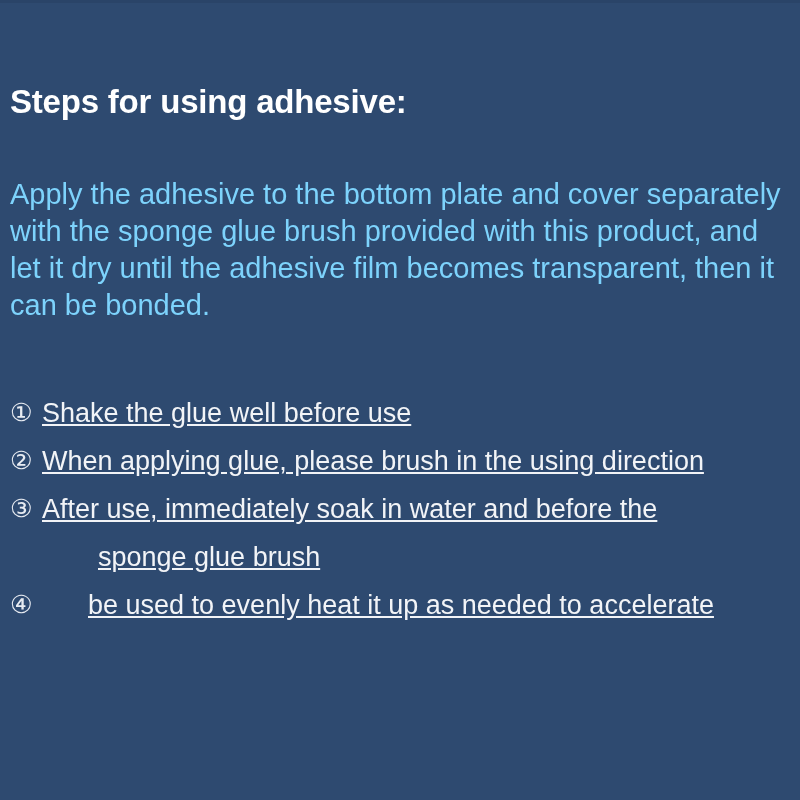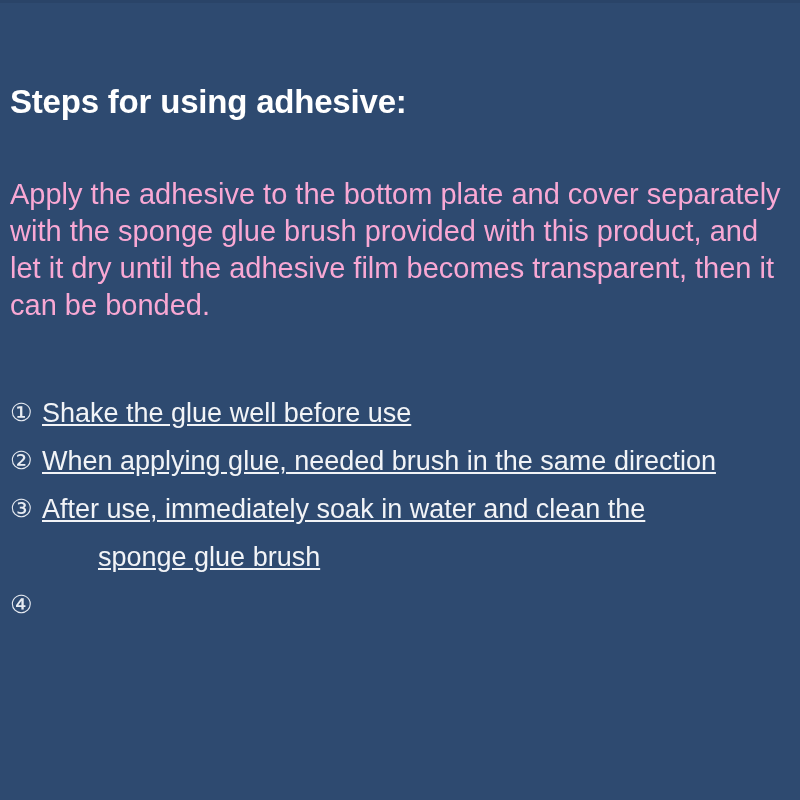--- a/index.html
+++ b/index.html
@@ -56,21 +56,21 @@
   #intro-paragraph {
     position: absolute;
     left: 0;
     top: 176px;
     width: 780px;
     margin: 0;
     font-family: "Liberation Sans Narrow", "Liberation Sans", sans-serif;
     font-stretch: condensed;
     font-size: 29px;
     line-height: 37px;
-    color: #f9a8d4;
+    color: #7dd3fc;
   }
 
   #steps-list {
     position: absolute;
     left: 0;
     top: 389px;
     width: 790px;
     margin: 0;
     padding: 0;
     list-style: none;
@@ -130,26 +130,26 @@
 
     <p id="intro-paragraph">Apply the adhesive to the bottom plate and cover separately with the sponge glue brush provided with this product, and let it dry until the adhesive film becomes transparent, then it can be bonded.</p>
 
     <ol id="steps-list">
         <li class="step-item step-1">
           <span class="step-marker">①</span>
           <span class="step-text"><span>Shake the glue well before use</span></span>
         </li>
         <li class="step-item step-2">
           <span class="step-marker">②</span>
-          <span class="step-text"><span>When applying glue, needed brush in the same direction</span></span>
+          <span class="step-text"><span>When applying glue, please brush in the using direction</span></span>
         </li>
         <li class="step-item step-3 wrapped">
           <span class="step-marker">③</span>
-          <span class="step-text"><span>After use, immediately soak in water and clean the</span><span class="cont">sponge glue brush</span></span>
+          <span class="step-text"><span>After use, immediately soak in water and before the</span><span class="cont">sponge glue brush</span></span>
         </li>
         <li class="step-item step-4 wrapped">
           <span class="step-marker">④</span>
-          <span class="step-text"></span>
+          <span class="step-text"><span class="cont">be used to evenly heat it up as needed to accelerate</span></span>
         </li>
       </ol>
 
   </div>
 </div>
 
 </body></html>

